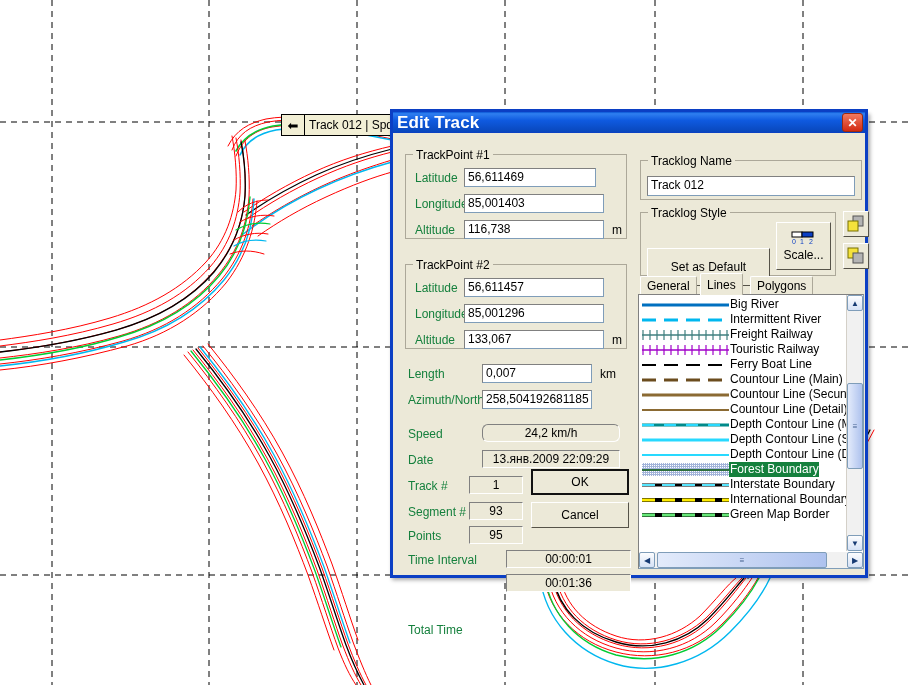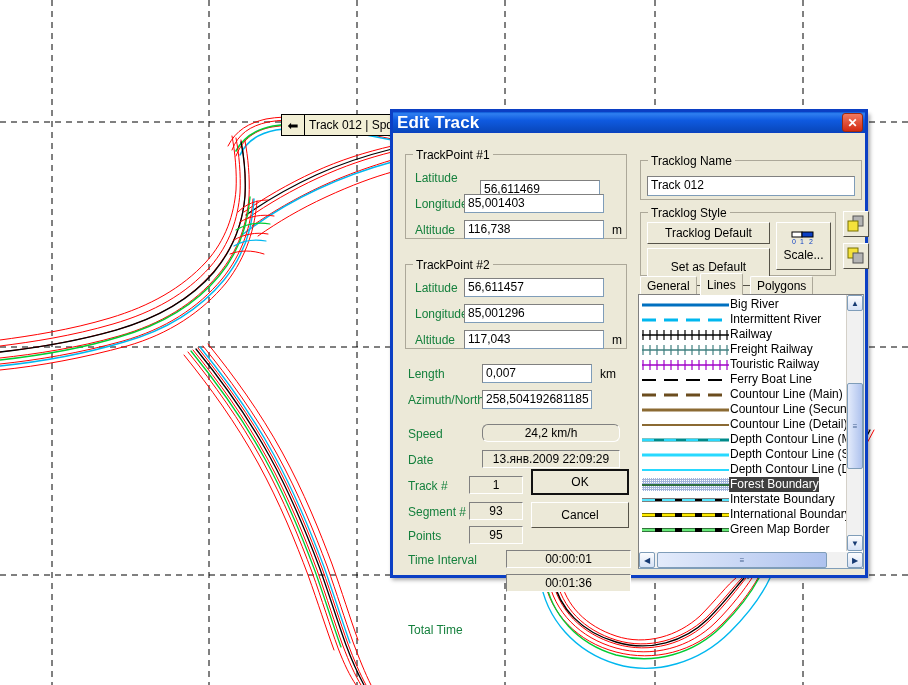--- a/index.html
+++ b/index.html
@@ -152,21 +152,21 @@
   }
   .lb-row {
     position: relative; height: 15px;
     display: flex; align-items: center;
     font-size: 12px; color: #000; white-space: nowrap;
     cursor: pointer;
   }
   .lb-row .swatch { width: 88px; height: 15px; flex: none; position: relative; }
   .lb-row .swatch svg { position: absolute; left: 0; top: 0; }
   .lb-row .name { padding-left: 1px; line-height: 15px; }
-  .lb-row.selected .name { background: #404040; color: #fff; }
+  .lb-row.selected .name { background: #15803d; color: #fff; }
 
   
   .sb-v {
     position: absolute; width: 16px; box-sizing: border-box;
     background: #f1f1f1; border-left: 1px solid #d4d0c8;
   }
   .sb-h {
     position: absolute; height: 16px; box-sizing: border-box;
     background: #f1f1f1;
   }
@@ -291,36 +291,36 @@
       <span id="title-text">Edit Track</span>
       <div id="close-btn">✕</div>
     </div>
 
     <div id="dlg-body">
 
       <div class="group" style="left:12px; top:18px; width:222px; height:85px;">
         <span class="legend">TrackPoint #1</span>
       </div>
       <span class="lbl" style="left:22px; top:35px;">Latitude</span>
-      <div class="field" style="left:87px; top:32px; width:120px; height:19px;margin-top:12px;">56,611469</div>
+      <div class="field" style="left:71px; top:32px; width:132px; height:19px;">56,611469</div>
       <span class="lbl" style="left:22px; top:61px;">Longitude</span>
       <div class="field" style="left:71px; top:58px; width:140px; height:19px;">85,001403</div>
       <span class="lbl" style="left:22px; top:87px;">Altitude</span>
       <div class="field" style="left:71px; top:84px; width:140px; height:19px;">116,738</div>
       <span class="unit" style="left:219px; top:87px;">m</span>
 
       <div class="group" style="left:12px; top:128px; width:222px; height:85px;">
         <span class="legend">TrackPoint #2</span>
       </div>
       <span class="lbl" style="left:22px; top:145px;">Latitude</span>
       <div class="field" style="left:71px; top:142px; width:140px; height:19px;">56,611457</div>
       <span class="lbl" style="left:22px; top:171px;">Longitude</span>
       <div class="field" style="left:71px; top:168px; width:140px; height:19px;">85,001296</div>
       <span class="lbl" style="left:22px; top:197px;">Altitude</span>
-      <div class="field" style="left:71px; top:194px; width:140px; height:19px;">117,043</div>
+      <div class="field" style="left:71px; top:194px; width:140px; height:19px;">133,067</div>
       <span class="unit" style="left:219px; top:197px;">m</span>
 
       <span class="lbl" style="left:15px; top:231px;">Length</span>
       <div class="field" style="left:89px; top:228px; width:110px; height:19px;">0,007</div>
       <span class="unit" style="left:207px; top:231px;">km</span>
 
       <span class="lbl" style="left:15px; top:257px;">Azimuth/North</span>
       <div class="field" style="left:89px; top:254px; width:110px; height:19px;">258,504192681185</div>
 
       <span class="lbl" style="left:15px; top:291px;">Speed</span>
@@ -348,21 +348,20 @@
       <div class="btn" style="left:138px; top:366px; width:98px; height:26px;">Cancel</div>
 
       <div class="group" style="left:247px; top:24px; width:222px; height:40px;">
         <span class="legend">Tracklog Name</span>
       </div>
       <div class="field" style="left:254px; top:40px; width:208px; height:20px;">Track 012</div>
 
       <div class="group" style="left:247px; top:76px; width:196px; height:64px;">
         <span class="legend">Tracklog Style</span>
       </div>
-      <div class="btn" style="left:254px; top:86px; width:123px; height:22px;">Tracklog Default</div>
       <div class="btn" style="left:254px; top:112px; width:123px; height:38px;">Set as Default</div>
 
       <div class="btn" style="left:383px; top:86px; width:55px; height:48px; flex-direction:column; gap:2px;">
         <span style="line-height:0;">
           <svg width="32" height="15" xmlns="http://www.w3.org/2000/svg">
             <rect x="4" y="1" width="10" height="5" fill="#ffffff" stroke="#000" stroke-width="1"></rect>
             <rect x="14" y="1" width="11" height="5" fill="#0b3fc4" stroke="#000" stroke-width="1"></rect>
             <text x="4" y="13" font-family="Liberation Sans, sans-serif" font-size="7" fill="#0b3fc4">0</text>
             <text x="12" y="13" font-family="Liberation Sans, sans-serif" font-size="7" fill="#0b3fc4">1</text>
             <text x="21" y="13" font-family="Liberation Sans, sans-serif" font-size="7" fill="#0b3fc4">2</text>
@@ -402,41 +401,20 @@
               </span>
               <span class="name">Big River</span>
             </div>
             <div class="lb-row">
               <span class="swatch">
                 <svg width="88" height="15">
                   <line x1="1" x2="88" y1="8" y2="8" stroke="#00b7ef" stroke-width="3" stroke-dasharray="14,8"></line>
                 </svg>
               </span>
               <span class="name">Intermittent River</span>
-            </div>
-            <div class="lb-row">
-              <span class="swatch">
-                <svg width="88" height="15">
-                  <line x1="1" x2="88" y1="8" y2="8" stroke="#000000" stroke-width="1.4"></line>
-                  <line x1="2" x2="2" y1="3" y2="13" stroke="#000000" stroke-width="1.2"></line>
-                  <line x1="9" x2="9" y1="3" y2="13" stroke="#000000" stroke-width="1.2"></line>
-                  <line x1="16" x2="16" y1="3" y2="13" stroke="#000000" stroke-width="1.2"></line>
-                  <line x1="23" x2="23" y1="3" y2="13" stroke="#000000" stroke-width="1.2"></line>
-                  <line x1="30" x2="30" y1="3" y2="13" stroke="#000000" stroke-width="1.2"></line>
-                  <line x1="37" x2="37" y1="3" y2="13" stroke="#000000" stroke-width="1.2"></line>
-                  <line x1="44" x2="44" y1="3" y2="13" stroke="#000000" stroke-width="1.2"></line>
-                  <line x1="51" x2="51" y1="3" y2="13" stroke="#000000" stroke-width="1.2"></line>
-                  <line x1="58" x2="58" y1="3" y2="13" stroke="#000000" stroke-width="1.2"></line>
-                  <line x1="65" x2="65" y1="3" y2="13" stroke="#000000" stroke-width="1.2"></line>
-                  <line x1="72" x2="72" y1="3" y2="13" stroke="#000000" stroke-width="1.2"></line>
-                  <line x1="79" x2="79" y1="3" y2="13" stroke="#000000" stroke-width="1.2"></line>
-                  <line x1="86" x2="86" y1="3" y2="13" stroke="#000000" stroke-width="1.2"></line>
-                </svg>
-              </span>
-              <span class="name">Railway</span>
             </div>
             <div class="lb-row">
               <span class="swatch">
                 <svg width="88" height="15">
                   <line x1="1" x2="88" y1="8" y2="8" stroke="#3f7f7f" stroke-width="1.4"></line>
                   <line x1="2" x2="2" y1="3" y2="13" stroke="#3f7f7f" stroke-width="1.2"></line>
                   <line x1="9" x2="9" y1="3" y2="13" stroke="#3f7f7f" stroke-width="1.2"></line>
                   <line x1="16" x2="16" y1="3" y2="13" stroke="#3f7f7f" stroke-width="1.2"></line>
                   <line x1="23" x2="23" y1="3" y2="13" stroke="#3f7f7f" stroke-width="1.2"></line>
                   <line x1="30" x2="30" y1="3" y2="13" stroke="#3f7f7f" stroke-width="1.2"></line>

